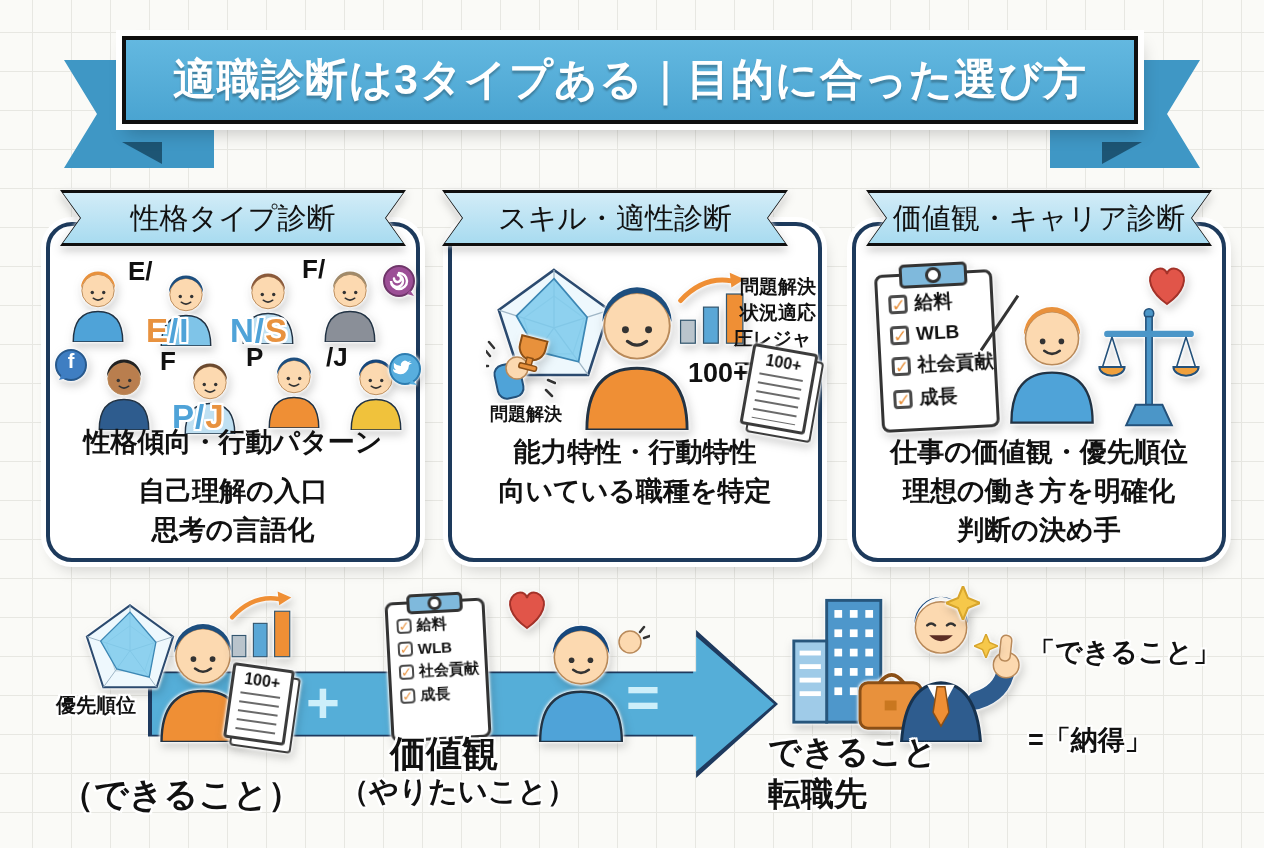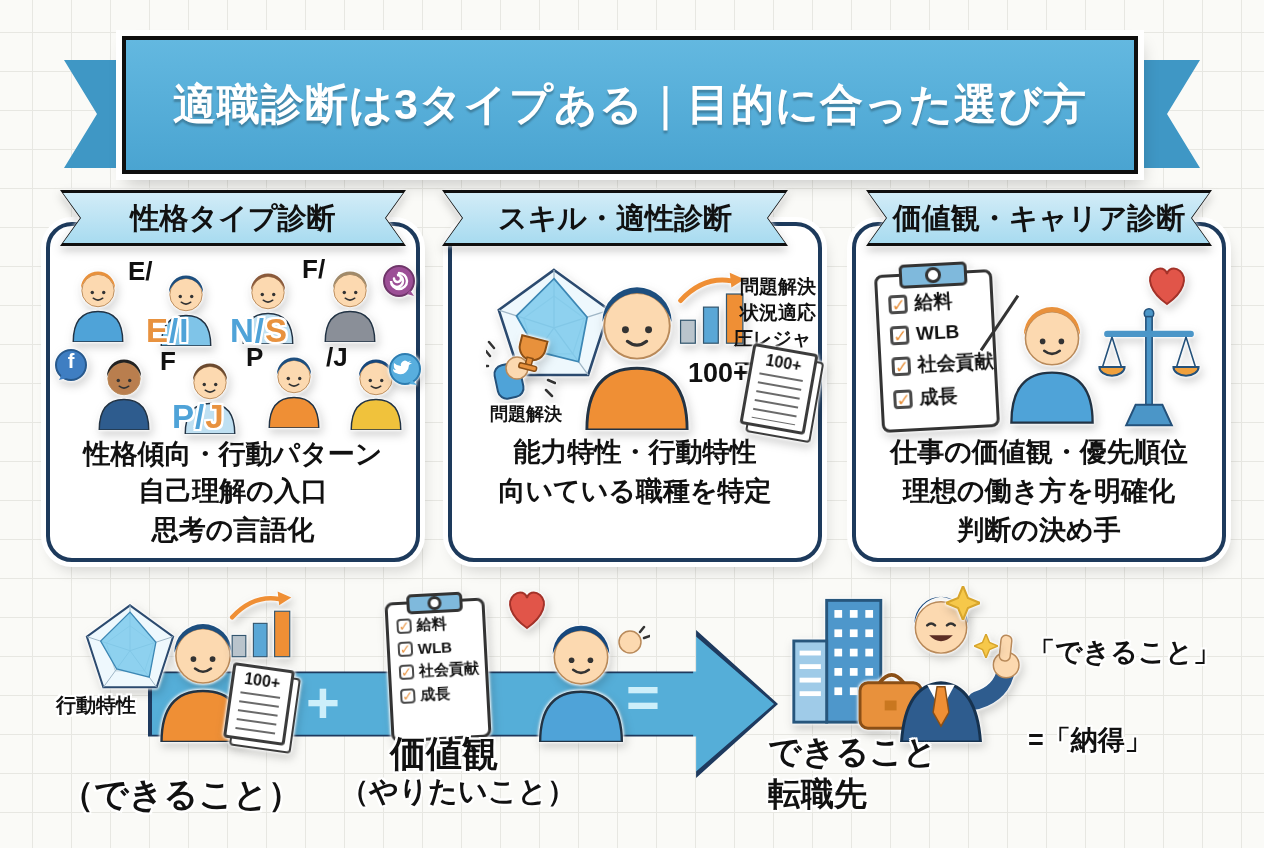--- a/index.html
+++ b/index.html
@@ -17,39 +17,39 @@
   
   .tail{position:absolute;background:#3f97c5;
         filter:drop-shadow(0 0 1px #0c0c0c) drop-shadow(0 0 1px #0c0c0c) drop-shadow(0 0 2px #fff) drop-shadow(0 0 2px #fff);}
   .tail.left{left:64px;top:60px;width:150px;height:108px;
         clip-path:polygon(100% 0,100% 100%,0 100%,22% 50%,0 0)}
   .tail.right{left:1050px;top:60px;width:150px;height:108px;
         clip-path:polygon(0 0,0 100%,100% 100%,78% 50%,100% 0)}
   .fold{position:absolute;background:#1d5574}
   .fold.l{left:122px;top:142px;width:40px;height:22px;clip-path:polygon(0 0,100% 0,100% 100%)}
   .fold.r{left:1102px;top:142px;width:40px;height:22px;clip-path:polygon(0 0,100% 0,0 100%)}
-  .band{position:absolute;left:122px;top:36px;width:1016px;height:138px;
+  .band{position:absolute;left:122px;top:36px;width:1016px;height:88px;
         background:linear-gradient(180deg,#63b8e0,#4aa4d1);
         border:4px solid #0f0f0f;box-sizing:border-box;
         box-shadow:0 0 0 6px #fff,4px 10px 16px rgba(0,0,0,.2);
         display:flex;align-items:center;justify-content:center}
   .band-text{font-size:43px;font-weight:900;color:#fff;letter-spacing:1px;
         text-shadow:0 3px 2px rgba(0,0,0,.25)}
   
   .card{position:absolute;top:222px;width:374px;height:340px;background:#fff;
         border:4px solid #1d3a5c;border-radius:26px;box-sizing:border-box;
         box-shadow:0 0 0 5px #fff,4px 9px 14px rgba(0,0,0,.15)}
   .hdr{position:absolute;top:190px;width:346px;height:56px;z-index:4;
         filter:drop-shadow(0 0 2px #fff) drop-shadow(0 4px 4px rgba(0,0,0,.2))}
   .hdr-o{position:absolute;inset:0;background:#0f0f0f;
         clip-path:polygon(0 0,100% 0,calc(100% - 20px) 50%,100% 100%,0 100%,20px 50%)}
   .hdr-i{position:absolute;inset:3px;background:linear-gradient(180deg,#d2ecf7,#a8dbf0);
         clip-path:polygon(0 0,100% 0,calc(100% - 18px) 50%,100% 100%,0 100%,18px 50%)}
   .hdr-t{position:relative;z-index:2;display:block;text-align:center;line-height:56px;
-        font-size:29px;font-weight:700;color:#111}
+        font-size:29px;font-weight:400;color:#111}
   .cardline{position:absolute;left:0;width:100%;text-align:center;font-size:27px;
         font-weight:900;line-height:40px;white-space:nowrap}
   
   .biglet{position:absolute;font-size:33px;font-weight:900;letter-spacing:1px;white-space:nowrap}
   .lt-o{color:#e8923f}.lt-b{color:#4fa3d8}
   .smlet{position:absolute;font-size:26px;font-weight:900;color:#111}
   
   .clip{position:absolute;background:#fff;border:3px solid #333;border-radius:8px;box-sizing:border-box}
   .clip .cliptop{position:absolute;top:-12px;left:50%;transform:translateX(-50%);
         width:62px;height:18px;background:#7fb9dc;border:3px solid #333;border-radius:5px}
@@ -255,21 +255,21 @@
       </svg>
     <span class="smlet" style="left:276px;top:116px">/J</span>
     <svg class="person sticker" style="left:294px;top:124px;width:64px;height:80px;--hair:#16477c;--shirt:#f0c23c">
         <use href="#sym-person"></use>
       </svg>
     <svg class="abs sticker" style="left:338px;top:126px;width:34px;height:34px">
         <use href="#sym-twitter"></use>
       </svg>
     <span class="biglet outl" style="left:122px;top:172px"><span class="lt-b">P/</span><span class="lt-o">J</span></span>
 
-    <span class="cardline" style="top:208px">性格傾向・行動パターン</span>
+    <span class="cardline" style="top:196px">性格傾向・行動パターン</span>
     <span class="cardline" style="top:245px">自己理解の入口</span>
     <span class="cardline" style="top:284px">思考の言語化</span>
   </div>
 
   <div class="card" style="left:448px">
     <svg class="abs sticker" style="left:38px;top:32px;width:128px;height:128px">
         <use href="#sym-radar"></use>
       </svg>
     <svg class="person sticker" style="left:118px;top:42px;width:134px;height:162px;--hair:#1d4e7e;--shirt:#ef8f35">
         <use href="#sym-person"></use>
@@ -343,21 +343,21 @@
   <svg class="person sticker" style="left:148px;top:608px;width:110px;height:134px;z-index:3;--hair:#1d4e7e;--shirt:#ef8f35">
       <use href="#sym-person"></use>
     </svg>
   <svg class="abs sticker" style="left:224px;top:590px;width:80px;height:72px;z-index:3">
       <use href="#sym-bars"></use>
     </svg>
   <div class="doc sticker" style="left:228px;top:666px;width:62px;height:76px;transform:rotate(8deg);z-index:3">
     <span class="dc">100+</span>
     <div class="dl"></div>
   </div>
-  <span class="botlab outl" style="left:56px;top:692px;width:160px;font-size:20px">行動特性</span>
+  <span class="botlab outl" style="left:56px;top:692px;width:160px;font-size:20px">優先順位</span>
   <span class="botlab outl" style="left:60px;top:772px;width:260px;font-size:34px">（できること）</span>
 
   <div class="clip sticker mini" style="left:388px;top:600px;width:100px;height:140px;transform:rotate(-3deg);z-index:3">
     <div class="cliptop" style="width:50px;height:14px;top:-10px"></div>
     <div class="cliphole" style="width:8px;height:8px;top:-7px"></div>
     <div class="cbrow" style="margin-top:12px">
         <span class="cb">✓</span>
         <span class="cblab">給料</span>
       </div>
     <div class="cbrow">

